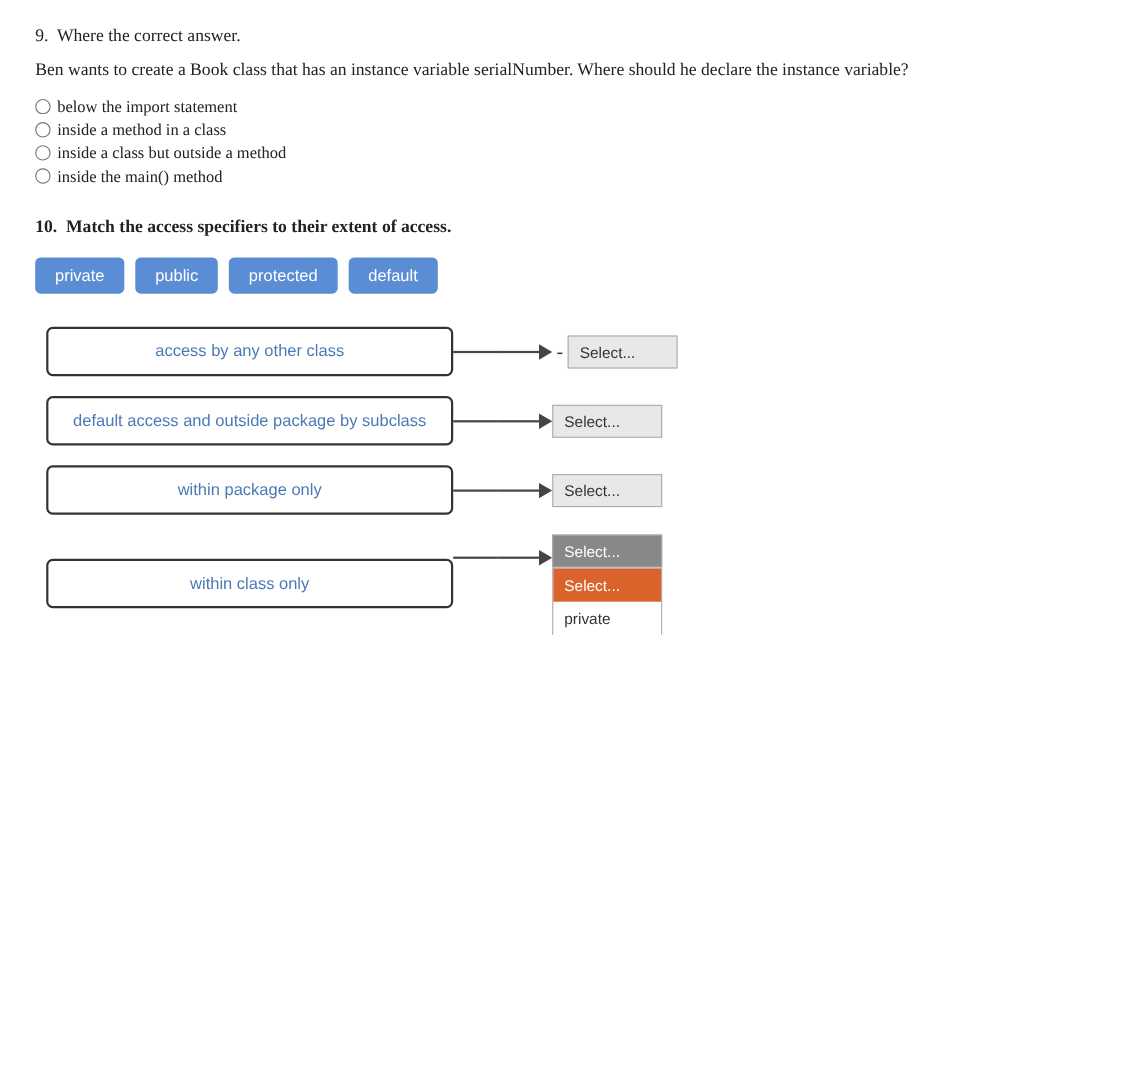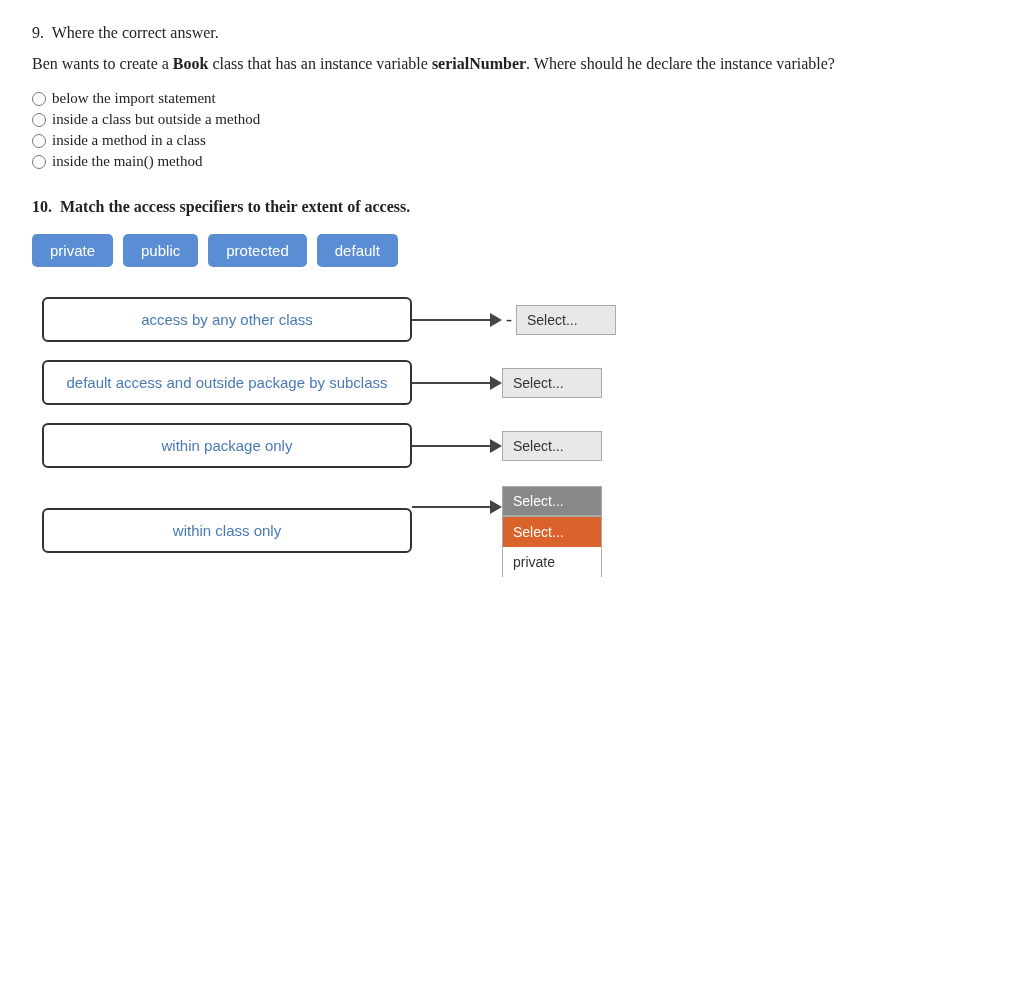--- a/index.html
+++ b/index.html
@@ -13,28 +13,28 @@
     }
     .question-number {
       font-size: 16px;
       margin-bottom: 10px;
     }
     .question-text {
       font-size: 16px;
       line-height: 1.5;
       margin-bottom: 14px;
     }
-    .question-text strong { font-weight: bold; }
+    .question-text strong { font-weight: normal; }
     .radio-group {
       list-style: none;
       margin-bottom: 28px;
     }
     .radio-group li {
       display: flex;
-      align-items: center;
+      align-items: flex-start;
       gap: 6px;
       margin-bottom: 4px;
       font-size: 15px;
     }
     .radio-group li input[type="radio"] {
       margin: 0;
       width: 14px;
       height: 14px;
     }
     .q10-title {
@@ -167,25 +167,25 @@
   <p class="question-text">
     Ben wants to create a <strong>Book</strong> class that has an instance variable <strong>serialNumber</strong>. Where should he declare the instance variable?
   </p>
   <ul class="radio-group">
     <li>
       <input type="radio" name="q9" style="">
       <span>below the import statement</span>
     </li>
     <li>
       <input type="radio" name="q9" style="">
+      <span>inside a method in a class</span>
+    </li>
+    <li>
+      <input type="radio" name="q9" style="">
       <span>inside a class but outside a method</span>
-    </li>
-    <li>
-      <input type="radio" name="q9" style="">
-      <span>inside a method in a class</span>
     </li>
     <li>
       <input type="radio" name="q9" style="">
       <span>inside the main() method</span>
     </li>
   </ul>
 </div>
 
 <div>
   <p class="q10-title">

